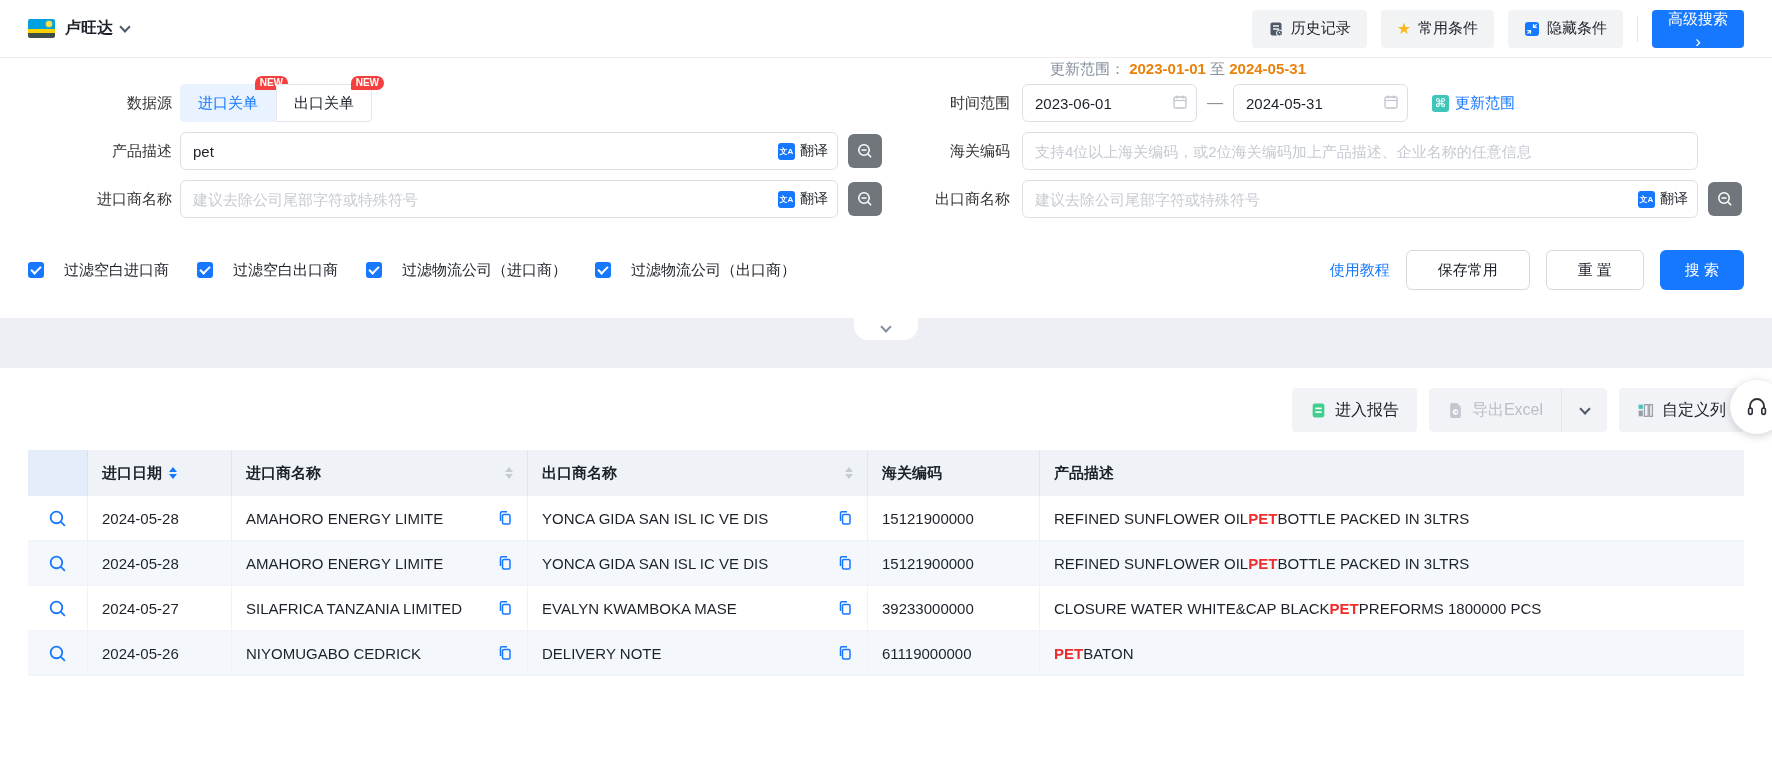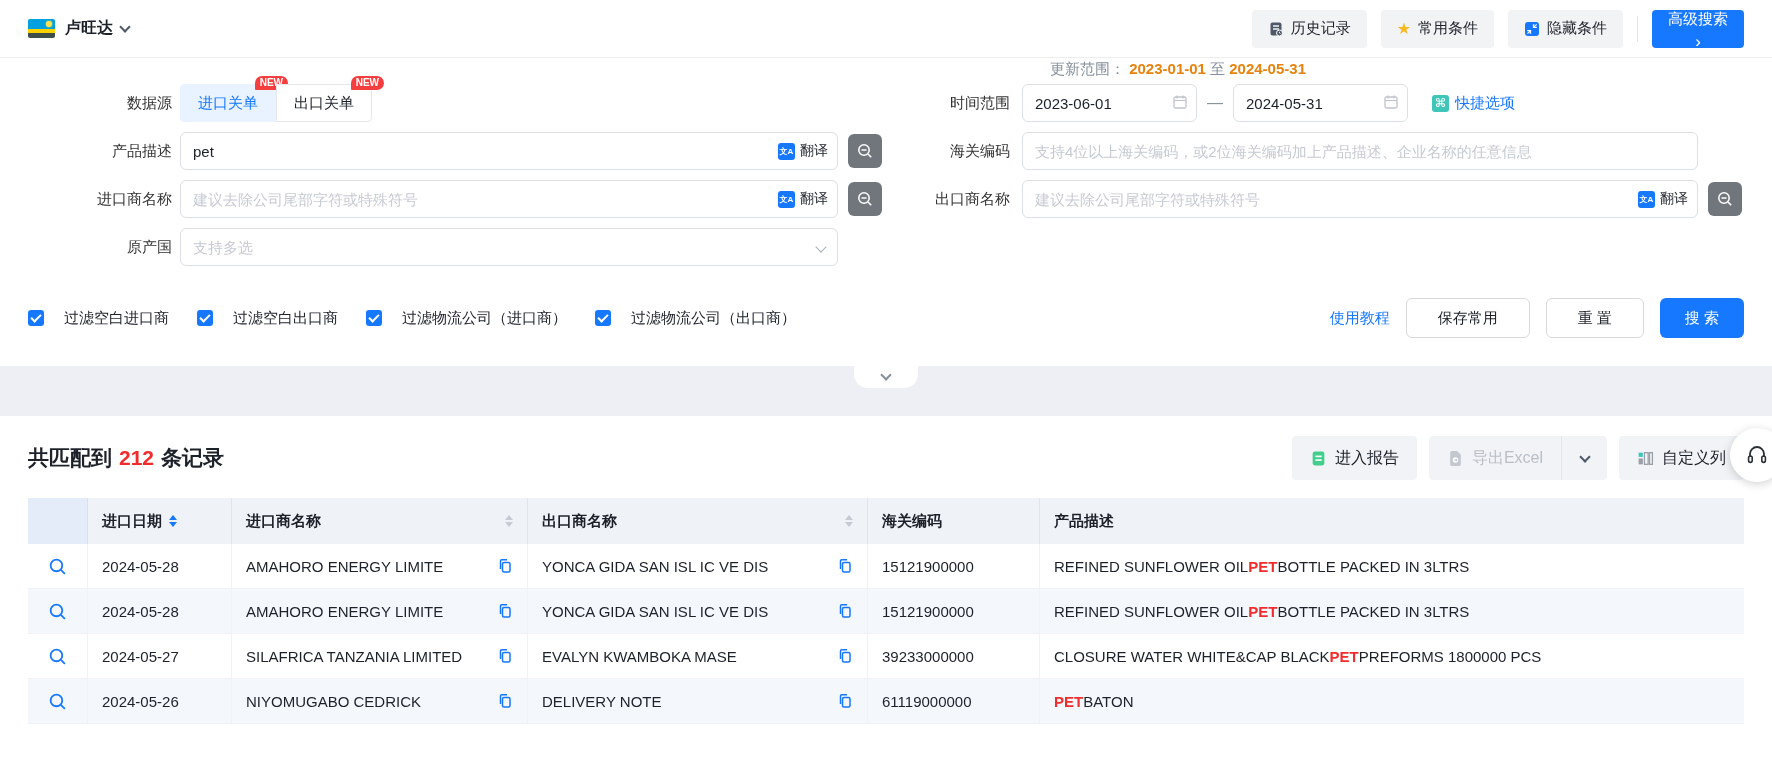--- a/index.html
+++ b/index.html
@@ -193,21 +193,21 @@
         <input class="fld" readonly="" value="2024-05-31" style="">
         <svg class="cal" width="16" height="16" viewBox="0 0 16 16">
             <rect x="2" y="3" width="12" height="11" rx="1.5" fill="none" stroke="#c0c4cc" stroke-width="1.3"></rect>
             <line x1="5" y1="1.5" x2="5" y2="4.5" stroke="#c0c4cc" stroke-width="1.3"></line>
             <line x1="11" y1="1.5" x2="11" y2="4.5" stroke="#c0c4cc" stroke-width="1.3"></line>
             <line x1="2" y1="6.5" x2="14" y2="6.5" stroke="#c0c4cc" stroke-width="1.1"></line>
           </svg>
       </div>
       <div class="quick">
         <span class="cmd-ic">⌘</span>
-        <span class="quick-t">快捷选项</span>
+        <span class="quick-t">更新范围</span>
       </div>
     </div>
   </div>
 
   <div class="frow">
     <div class="col-l">
       <span class="flabel">产品描述</span>
       <div class="fieldwrap w-main">
         <input class="fld" value="pet" style="">
         <div class="suffix">
@@ -261,30 +261,20 @@
       <div class="gray-ic">
         <svg width="18" height="18" viewBox="0 0 18 18">
             <circle cx="8" cy="8" r="5.2" fill="none" stroke="#fff" stroke-width="1.5"></circle>
             <line x1="5.5" y1="8" x2="10.5" y2="8" stroke="#fff" stroke-width="1.5"></line>
             <line x1="12" y1="12" x2="15.2" y2="15.2" stroke="#fff" stroke-width="1.6"></line>
           </svg>
       </div>
     </div>
   </div>
 
-  <div class="frow">
-    <div class="col-l">
-      <span class="flabel">原产国</span>
-      <div class="fieldwrap w-main">
-        <input class="fld" readonly="" placeholder="支持多选" style="">
-        <i class="sel-chev"></i>
-      </div>
-    </div>
-    <div class="col-r"></div>
-  </div>
 
   <div class="bottom-row">
     <div class="cks">
       <div class="ck">
         <span class="ckbox"></span>
         <span class="ck-t">过滤空白进口商</span>
       </div>
       <div class="ck">
         <span class="ckbox"></span>
         <span class="ck-t">过滤空白出口商</span>
@@ -308,23 +298,20 @@
 </div>
 
 <div class="band">
   <div class="notch">
     <i class="chev"></i>
   </div>
 </div>
 
 <div class="results">
   <div class="res-head">
-    <div class="res-title">
-      <span>共匹配到</span><span class="res-count">212</span><span>条记录</span>
-    </div>
     <div class="res-actions">
       <div class="rbtn">
         <svg width="17" height="17" viewBox="0 0 16 16">
             <rect x="2.5" y="1.5" width="11" height="13" rx="2" fill="#42cf8e"></rect>
             <line x1="5" y1="6" x2="11" y2="6" stroke="#fff" stroke-width="1.5"></line>
             <line x1="5" y1="9.5" x2="11" y2="9.5" stroke="#fff" stroke-width="1.5"></line>
           </svg>
         <span>进入报告</span>
       </div>
       <div class="export-group">

